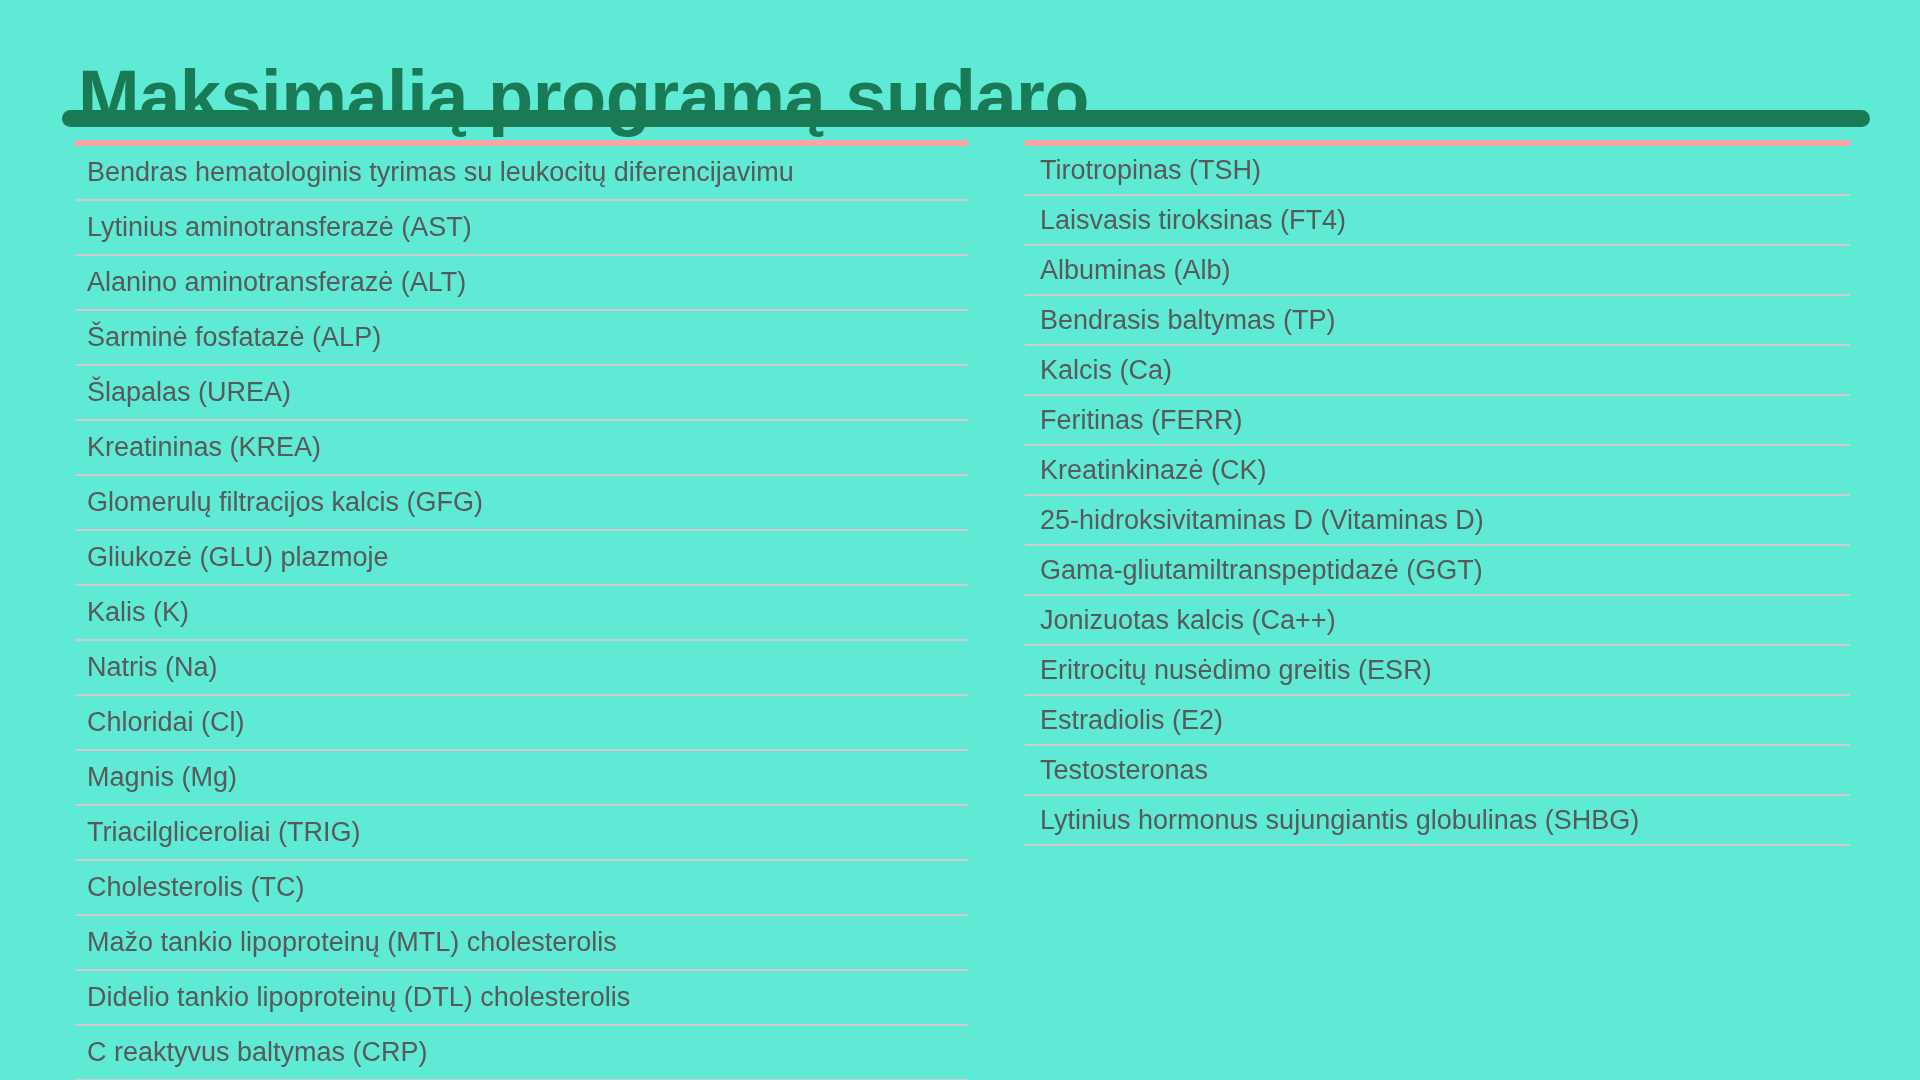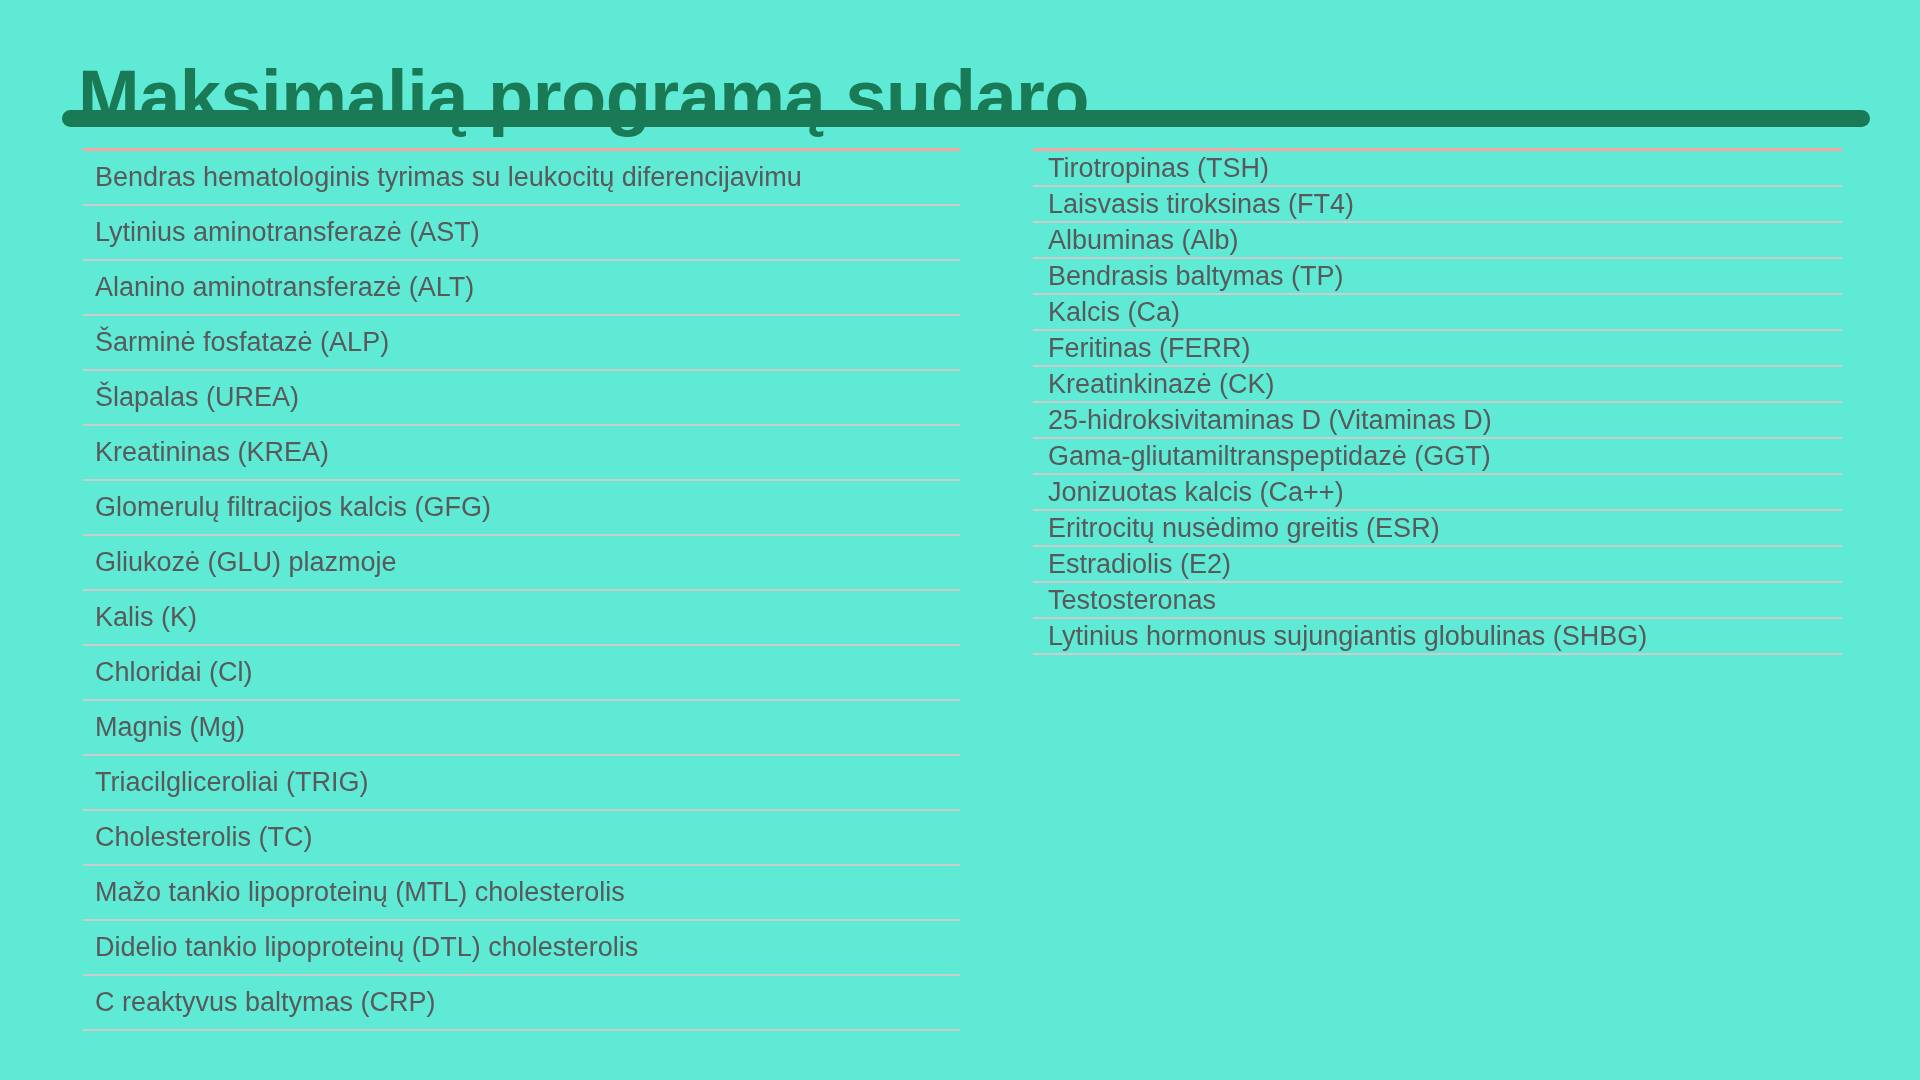--- a/index.html
+++ b/index.html
@@ -58,42 +58,42 @@
   .col {
     position: absolute;
     top: 0;
   }
 
   .col-left  { left: 75px;   width: 893px; }
   .col-right { left: 1025px; width: 825px; }
 
   .list {
     list-style: none;
-    margin: 8px;
+    margin: 0;
     padding: 0;
-    border-top: 3px solid #fca5a5;
+    border-top: 6px solid #fca5a5;
   }
 
   .list-item {
     border-bottom: 2px solid #cdcdcd;
     color: #58595b;
     white-space: nowrap;
     display: flex;
     align-items: center;
     padding-left: 12px;
     box-sizing: border-box;
   }
 
   .col-left .list-item {
     height: 55px;
     font-size: 27px;
   }
 
   .col-right .list-item {
-    height: 36px;
+    height: 50px;
     font-size: 27px;
     padding-left: 15px;
   }
 </style>
 </head>
 <body>
 
 <div class="slide">
 
   <h1 class="title">Maksimalią programą sudaro</h1>
@@ -125,20 +125,23 @@
           <li class="list-item">
             <span>Glomerulų filtracijos kalcis (GFG)</span>
           </li>
           <li class="list-item">
             <span>Gliukozė (GLU) plazmoje</span>
           </li>
           <li class="list-item">
             <span>Kalis (K)</span>
           </li>
           <li class="list-item">
+            <span>Natris (Na)</span>
+          </li>
+          <li class="list-item">
             <span>Chloridai (Cl)</span>
           </li>
           <li class="list-item">
             <span>Magnis (Mg)</span>
           </li>
           <li class="list-item">
             <span>Triacilgliceroliai (TRIG)</span>
           </li>
           <li class="list-item">
             <span>Cholesterolis (TC)</span>

